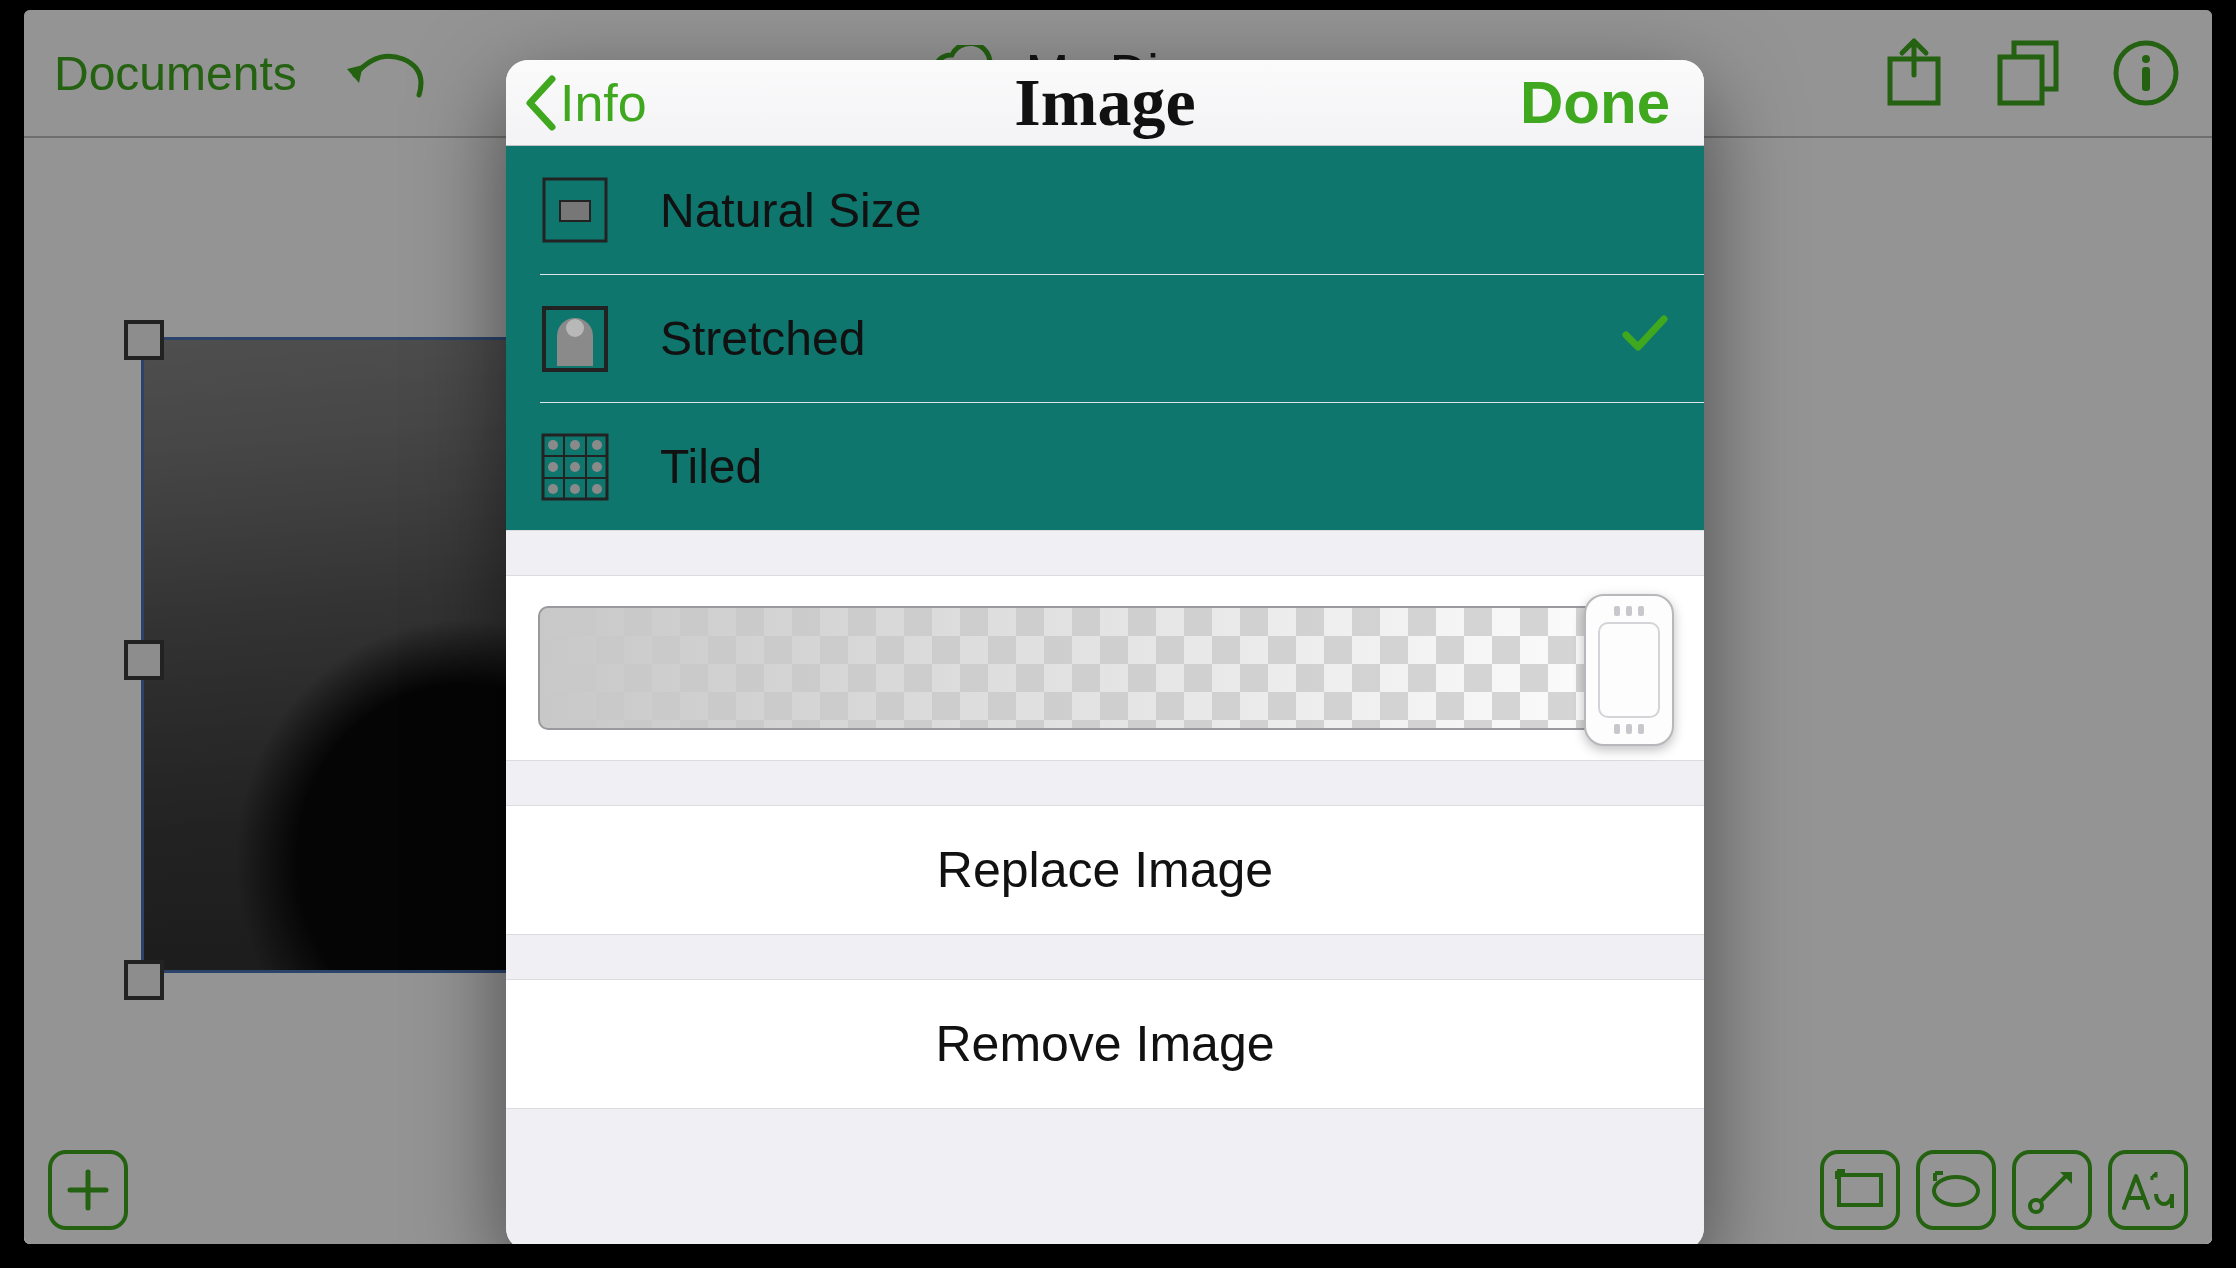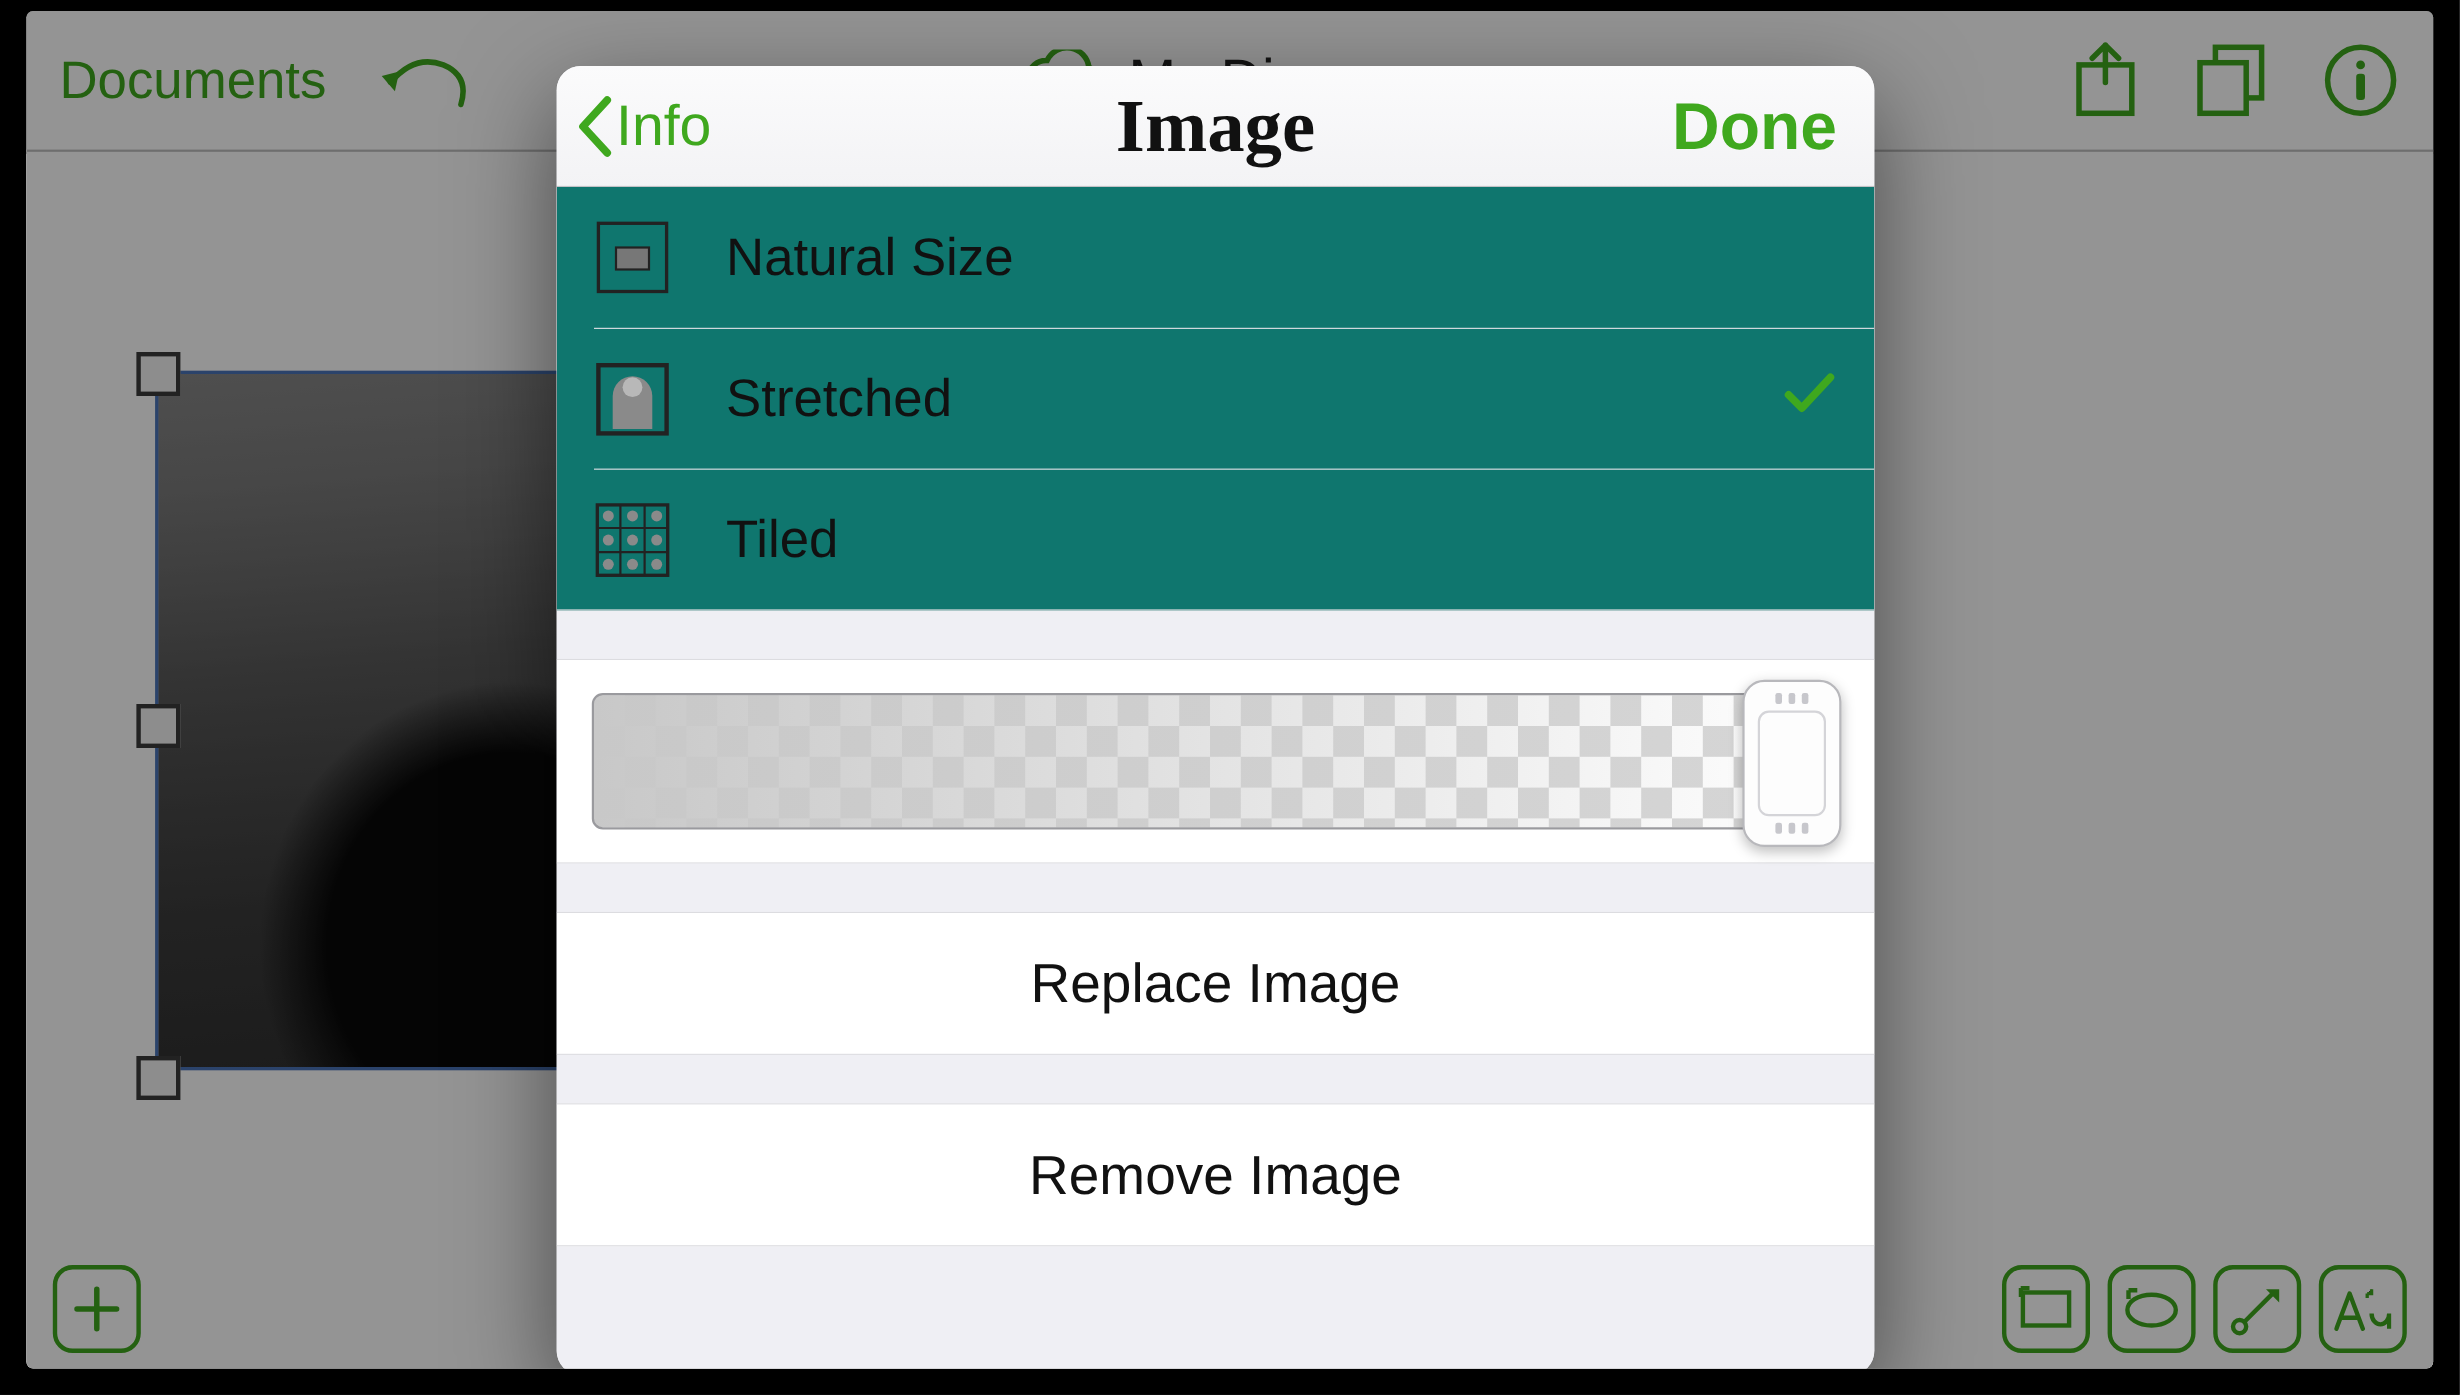--- a/index.html
+++ b/index.html
@@ -92,21 +92,21 @@
     position:absolute;
     left: 482px; top: 50px;
     width: 1198px; height: 1190px;
     background: #efeff4;
     border-radius: 22px;
     box-shadow: 0 30px 90px rgba(0,0,0,0.5);
     overflow:hidden;
     display:flex; flex-direction:column;
   }
   .modal-header {
-    height: 110px;
+    height: 86px;
     background: linear-gradient(#fbfbfc,#f3f3f5);
     border-bottom: 1px solid #c2c2c6;
     position:relative;
     display:flex; align-items:center;
   }
   .back-btn {
     display:flex; align-items:center;
     color:#3fa81e;
     font-size:52px;
     padding-left:16px;

